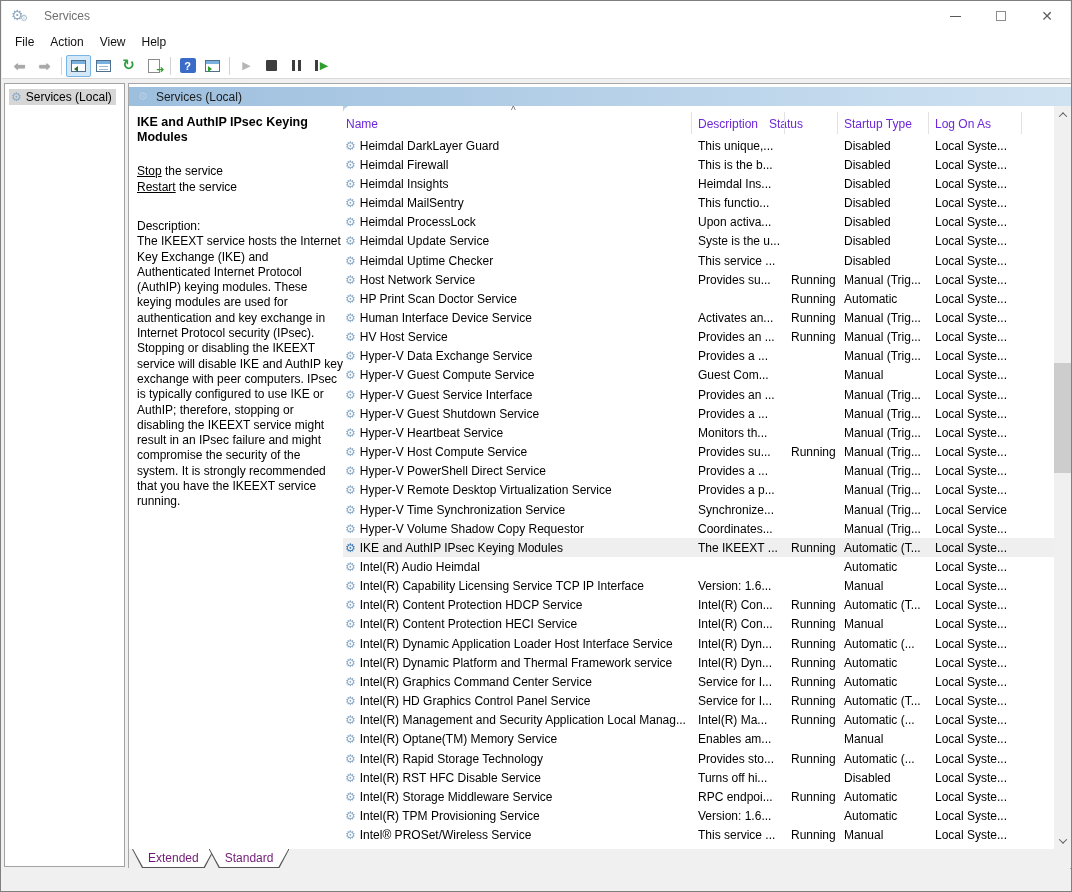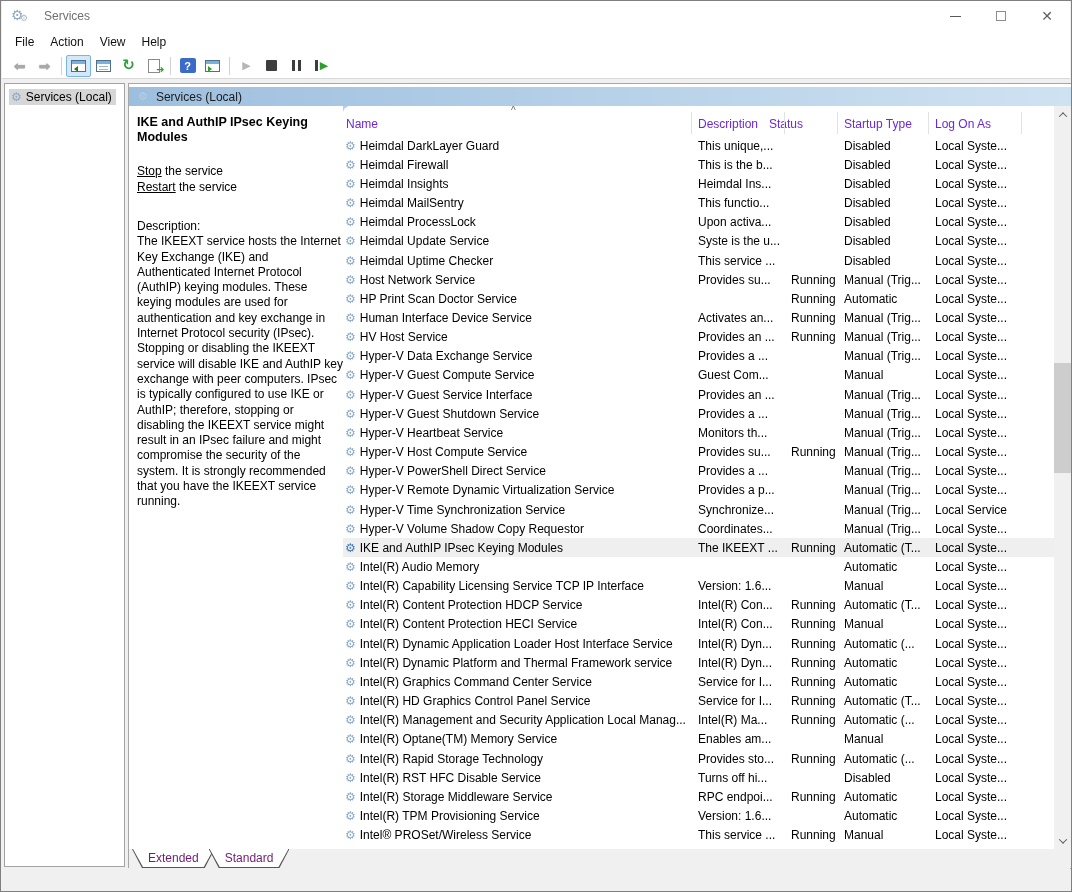--- a/index.html
+++ b/index.html
@@ -408,21 +408,21 @@
                   <span>Hyper-V PowerShell Direct Service</span>
                 </div>
                 <div class="c desc">Provides a ...</div>
                 <div class="c status"></div>
                 <div class="c startup">Manual (Trig...</div>
                 <div class="c logon">Local Syste...</div>
               </div>
               <div class="row">
                 <div class="c name">
                   <span class="gear"></span>
-                  <span>Hyper-V Remote Dynamic Virtualization Service</span>
+                  <span>Hyper-V Remote Desktop Virtualization Service</span>
                 </div>
                 <div class="c desc">Provides a p...</div>
                 <div class="c status"></div>
                 <div class="c startup">Manual (Trig...</div>
                 <div class="c logon">Local Syste...</div>
               </div>
               <div class="row">
                 <div class="c name">
                   <span class="gear"></span>
                   <span>Hyper-V Time Synchronization Service</span>
@@ -448,21 +448,21 @@
                   <span>IKE and AuthIP IPsec Keying Modules</span>
                 </div>
                 <div class="c desc">The IKEEXT ...</div>
                 <div class="c status">Running</div>
                 <div class="c startup">Automatic (T...</div>
                 <div class="c logon">Local Syste...</div>
               </div>
               <div class="row">
                 <div class="c name">
                   <span class="gear"></span>
-                  <span>Intel(R) Audio Memory</span>
+                  <span>Intel(R) Audio Heimdal</span>
                 </div>
                 <div class="c desc"></div>
                 <div class="c status"></div>
                 <div class="c startup">Automatic</div>
                 <div class="c logon">Local Syste...</div>
               </div>
               <div class="row">
                 <div class="c name">
                   <span class="gear"></span>
                   <span>Intel(R) Capability Licensing Service TCP IP Interface</span>

